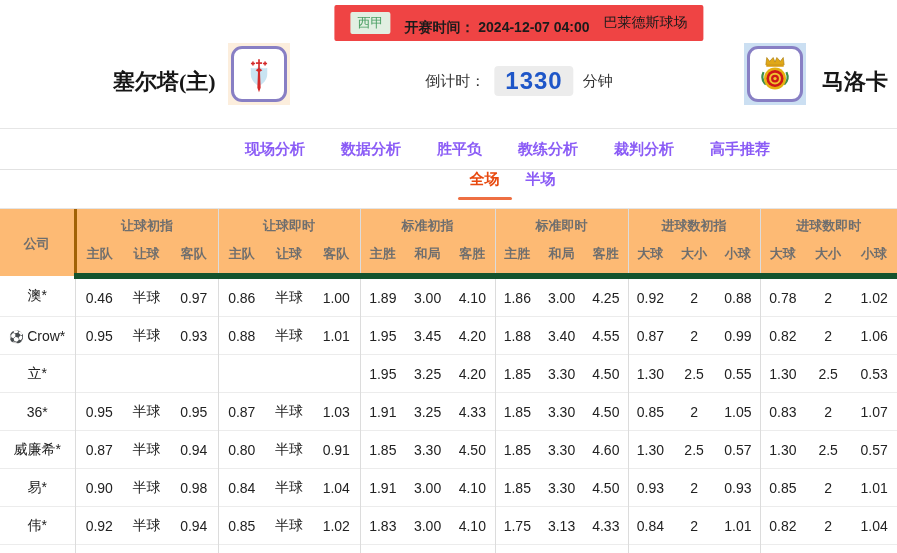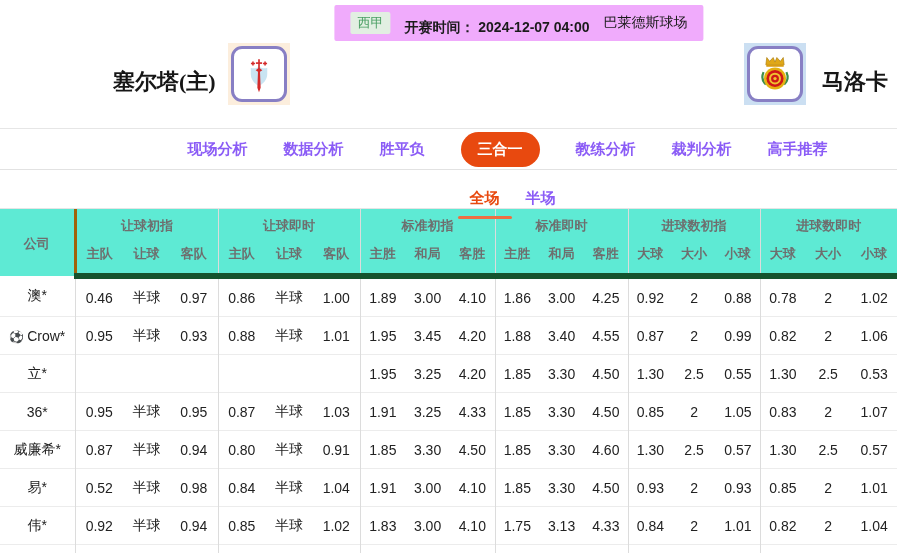--- a/index.html
+++ b/index.html
@@ -5,21 +5,21 @@
   html,body{margin:0;padding:0;}
   body{
     width:897px;height:553px;overflow:hidden;background:#fff;
     font-family:"Liberation Sans","DejaVu Sans",sans-serif;
     color:#222;position:relative;
   }
   
   .header{position:relative;height:128px;border-bottom:1px solid #e6e6e6;}
   .info-bar{
     position:absolute;top:5px;left:519px;transform:translateX(-50%);
-    display:inline-flex;align-items:center;gap:14px;background:#f0abfc;
+    display:inline-flex;align-items:center;gap:14px;background:#ef4444;
     padding:4px 16px;border-radius:2px;white-space:nowrap;
   }
   .league-chip{color:#4a9e63;background:#e2efe2;padding:2px 7px;font-size:13px;border-radius:2px;}
   .kickoff{font-size:14px;font-weight:bold;color:#1b1b1b;margin-top:10px;}
   .venue{font-size:14px;color:#1b1b1b;}
   .team-name{position:absolute;top:67px;font-size:22px;font-weight:bold;color:#161616;font-family:Liberation Serif, serif;}
   .home-name{left:113px;}
   .away-name{left:822px;}
   .logo-halo{position:absolute;top:43px;padding:3px;}
   .halo-home{left:228px;background:#fceedd;}
@@ -42,33 +42,33 @@
   .nav-bar{
     height:41px;border-bottom:1px solid #e2e2e2;display:flex;align-items:center;
     justify-content:center;gap:36px;padding-left:118px;box-sizing:border-box;
   }
   .nav-tab{font-size:15px;font-weight:600;color:#8b5cf6;cursor:pointer;}
   .nav-tab.active{
     background:#e8490f;color:#fff;border-radius:18px;padding:8px 17px;font-weight:600;
   }
   
   .subtab-bar{
-    height:39px;border-bottom:1px solid #e5e5e5;display:flex;align-items:flex-end;
+    height:39px;border-bottom:1px solid #e5e5e5;display:flex;align-items:flex-start;
     justify-content:center;gap:26px;padding-left:128px;box-sizing:border-box;
   }
   .subtab{font-size:15px;font-weight:bold;color:#8b5cf6;cursor:pointer;position:relative;}
   .subtab.active{color:#e8490f;}
   .subtab.active::after{
     content:"";position:absolute;left:-12px;right:-12px;bottom:-11px;height:3px;
     background:#ee6f42;border-radius:2px;
   }
   
   table.odds{width:897px;border-collapse:collapse;table-layout:fixed;}
   table.odds th{
-    background:#5eead4;color:#6e6e6e;font-size:13px;font-weight:600;text-align:center;
+    background:#fdba74;color:#6e6e6e;font-size:13px;font-weight:600;text-align:center;
   }
   tr.h1 th{height:26px;padding-top:4px;vertical-align:middle;}
   tr.h2 th{height:26px;padding-bottom:6px;vertical-align:middle;border-bottom:6px solid #14532d;}
   th.company{vertical-align:middle;border-right:3px solid #a16207;}
   table.odds td{
     height:35px;text-align:center;font-size:14px;color:#222;
     border-top:1px solid #ececec;vertical-align:middle;
   }
   table.odds tbody tr:first-child td{border-top:none;}
   td.company-cell{font-size:13px;color:#444;border-right:1px solid #dcdcdc;}
@@ -93,20 +93,25 @@
       <svg viewBox="0 0 48 48">
         <path d="M24 16 C28 18.2 31 18.2 33 17.2 L33 24 C33 30.5 28.5 34.5 24 37.5 C19.5 34.5 15 30.5 15 24 L15 17.2 C17 18.2 20 18.2 24 16 Z" fill="#c9e4f2"></path>
         <path d="M23.1 8 L24.9 8 L24.9 17.6 L27.6 19.8 L25.1 21.6 L25.8 39 L24 44 L22.2 39 L22.9 21.6 L20.4 19.8 L23.1 17.6 Z" fill="#d42b2b"></path>
         <rect x="20.6" y="11.2" width="6.8" height="1.8" fill="#d42b2b"></rect>
         <path d="M15.2 12.6 h4.4 M17.4 10.4 v4.4" stroke="#d42b2b" stroke-width="1.7"></path>
         <path d="M28.4 12.6 h4.4 M30.6 10.4 v4.4" stroke="#d42b2b" stroke-width="1.7"></path>
       </svg>
     </div>
   </div>
 
+  <div class="countdown">
+    <span class="cd-label">倒计时：</span>
+    <span class="cd-value">1330</span>
+    <span class="cd-unit">分钟</span>
+  </div>
 
   <div class="logo-halo halo-away">
     <div class="logo-tile">
       <svg viewBox="0 0 48 48">
         <path d="M15 6 l3.2 4.2 L22 6 l2 5 l2-5 l3.8 4.2 L33 6 l1 8 H14 Z" fill="#e0a818" stroke="#a97b10" stroke-width="0.7"></path>
         <rect x="14.5" y="13.5" width="19" height="2.6" fill="#d89c12"></rect>
         <path d="M11.5 22 q-3.5 8 2.5 13.5" stroke="#3e8e4b" stroke-width="2.4" fill="none"></path>
         <path d="M36.5 22 q3.5 8 -2.5 13.5" stroke="#3e8e4b" stroke-width="2.4" fill="none"></path>
         <circle cx="24" cy="29" r="12" fill="#e5b00f"></circle>
         <circle cx="24" cy="29" r="9.3" fill="#cf1717"></circle>
@@ -116,21 +121,20 @@
     </div>
   </div>
 
   <div class="team-name away-name">马洛卡</div>
 </div>
 
 <div class="nav-bar" id="nav-bar">
     <div class="nav-tab">现场分析</div>
     <div class="nav-tab">数据分析</div>
     <div class="nav-tab">胜平负</div>
-    <div class="nav-tab active">三合一</div>
     <div class="nav-tab">教练分析</div>
     <div class="nav-tab">裁判分析</div>
     <div class="nav-tab">高手推荐</div>
   </div>
 
 <div class="subtab-bar" id="subtab-bar">
     <div class="subtab active">全场</div>
     <div class="subtab">半场</div>
   </div>
 
@@ -288,21 +292,21 @@
         <td class="live">4.60</td>
         <td class="gstart">1.30</td>
         <td>2.5</td>
         <td>0.57</td>
         <td class="gstart live">1.30</td>
         <td class="live">2.5</td>
         <td class="live">0.57</td>
       </tr>
       <tr>
         <td class="company-cell">易*</td>
-        <td class="gstart">0.52</td>
+        <td class="gstart">0.90</td>
         <td>半球</td>
         <td>0.98</td>
         <td class="gstart live">0.84</td>
         <td class="live">半球</td>
         <td class="live">1.04</td>
         <td class="gstart">1.91</td>
         <td>3.00</td>
         <td>4.10</td>
         <td class="gstart live">1.85</td>
         <td class="live">3.30</td>

